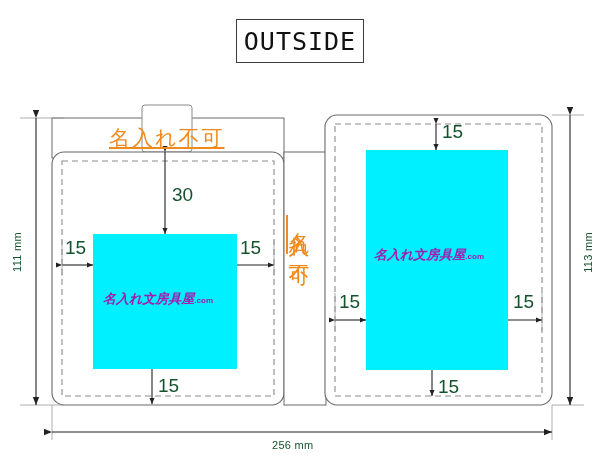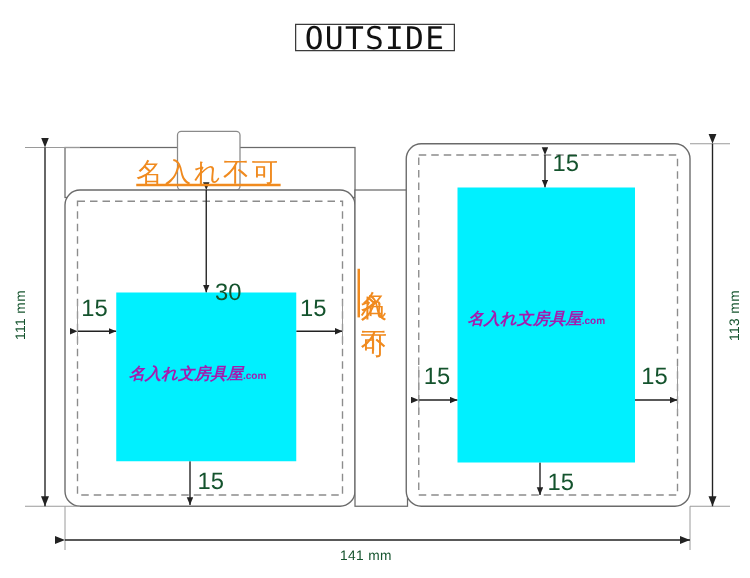--- a/index.html
+++ b/index.html
@@ -22,21 +22,21 @@
   .dim{font-size:19px;}
   .dim-mm{font-size:11px;letter-spacing:0.3px;}
   .vert-mm{
     writing-mode:vertical-rl;
     transform:rotate(180deg);
     transform-origin:center;
   }
   .title-box{
     position:absolute;
     left:236px;top:19px;
-    width:128px;height:22px;
+    width:128px;height:44px;
     border:1.4px solid #3b3b3b;
     box-sizing:border-box;
     background:#fff;
   }
   .title-txt{
     position:absolute;left:0;top:0;width:100%;height:100%;
     display:flex;align-items:center;justify-content:center;
     font-family:"DejaVu Sans Mono","Liberation Mono",monospace;
     font-size:25px;letter-spacing:1px;color:#111;
   }
@@ -167,35 +167,35 @@
   <div class="nodecor" id="nd-mid">名入れ不可</div>
 
   <div class="cyanbox" style="left:93px;top:234px;width:144px;height:135px;">
     <div class="logo" style="left:10px;top:56px;font-size:13px;"><span>名入れ文房具屋</span><span class="dotcom">.com</span></div>
   </div>
 
   <div class="cyanbox" style="left:366px;top:150px;width:142px;height:220px;">
     <div class="logo" style="left:8px;top:96px;font-size:13px;"><span>名入れ文房具屋</span><span class="dotcom">.com</span></div>
   </div>
 
-  <div class="lbl dim" style="left:172px;top:185px;margin-top:40px;">30</div>
+  <div class="lbl dim" style="left:172px;top:185px;">30</div>
 
   <div class="lbl dim" style="left:65px;top:238px;">15</div>
 
   <div class="lbl dim" style="left:240px;top:238px;">15</div>
 
   <div class="lbl dim" style="left:158px;top:376px;">15</div>
 
   <div class="lbl dim" style="left:442px;top:122px;">15</div>
 
   <div class="lbl dim" style="left:339px;top:292px;">15</div>
 
   <div class="lbl dim" style="left:513px;top:292px;">15</div>
 
   <div class="lbl dim" style="left:438px;top:377px;">15</div>
 
-  <div class="lbl dim-mm" style="left:272px;top:440px;">141 mm</div>
+  <div class="lbl dim-mm" style="left:272px;top:440px;">256 mm</div>
 
   <div class="lbl dim-mm vert-mm" style="left:12px;top:232px;">111 mm</div>
 
   <div class="lbl dim-mm vert-mm" style="left:583px;top:232px;">113 mm</div>
 
 </div>
 
 </body></html>

